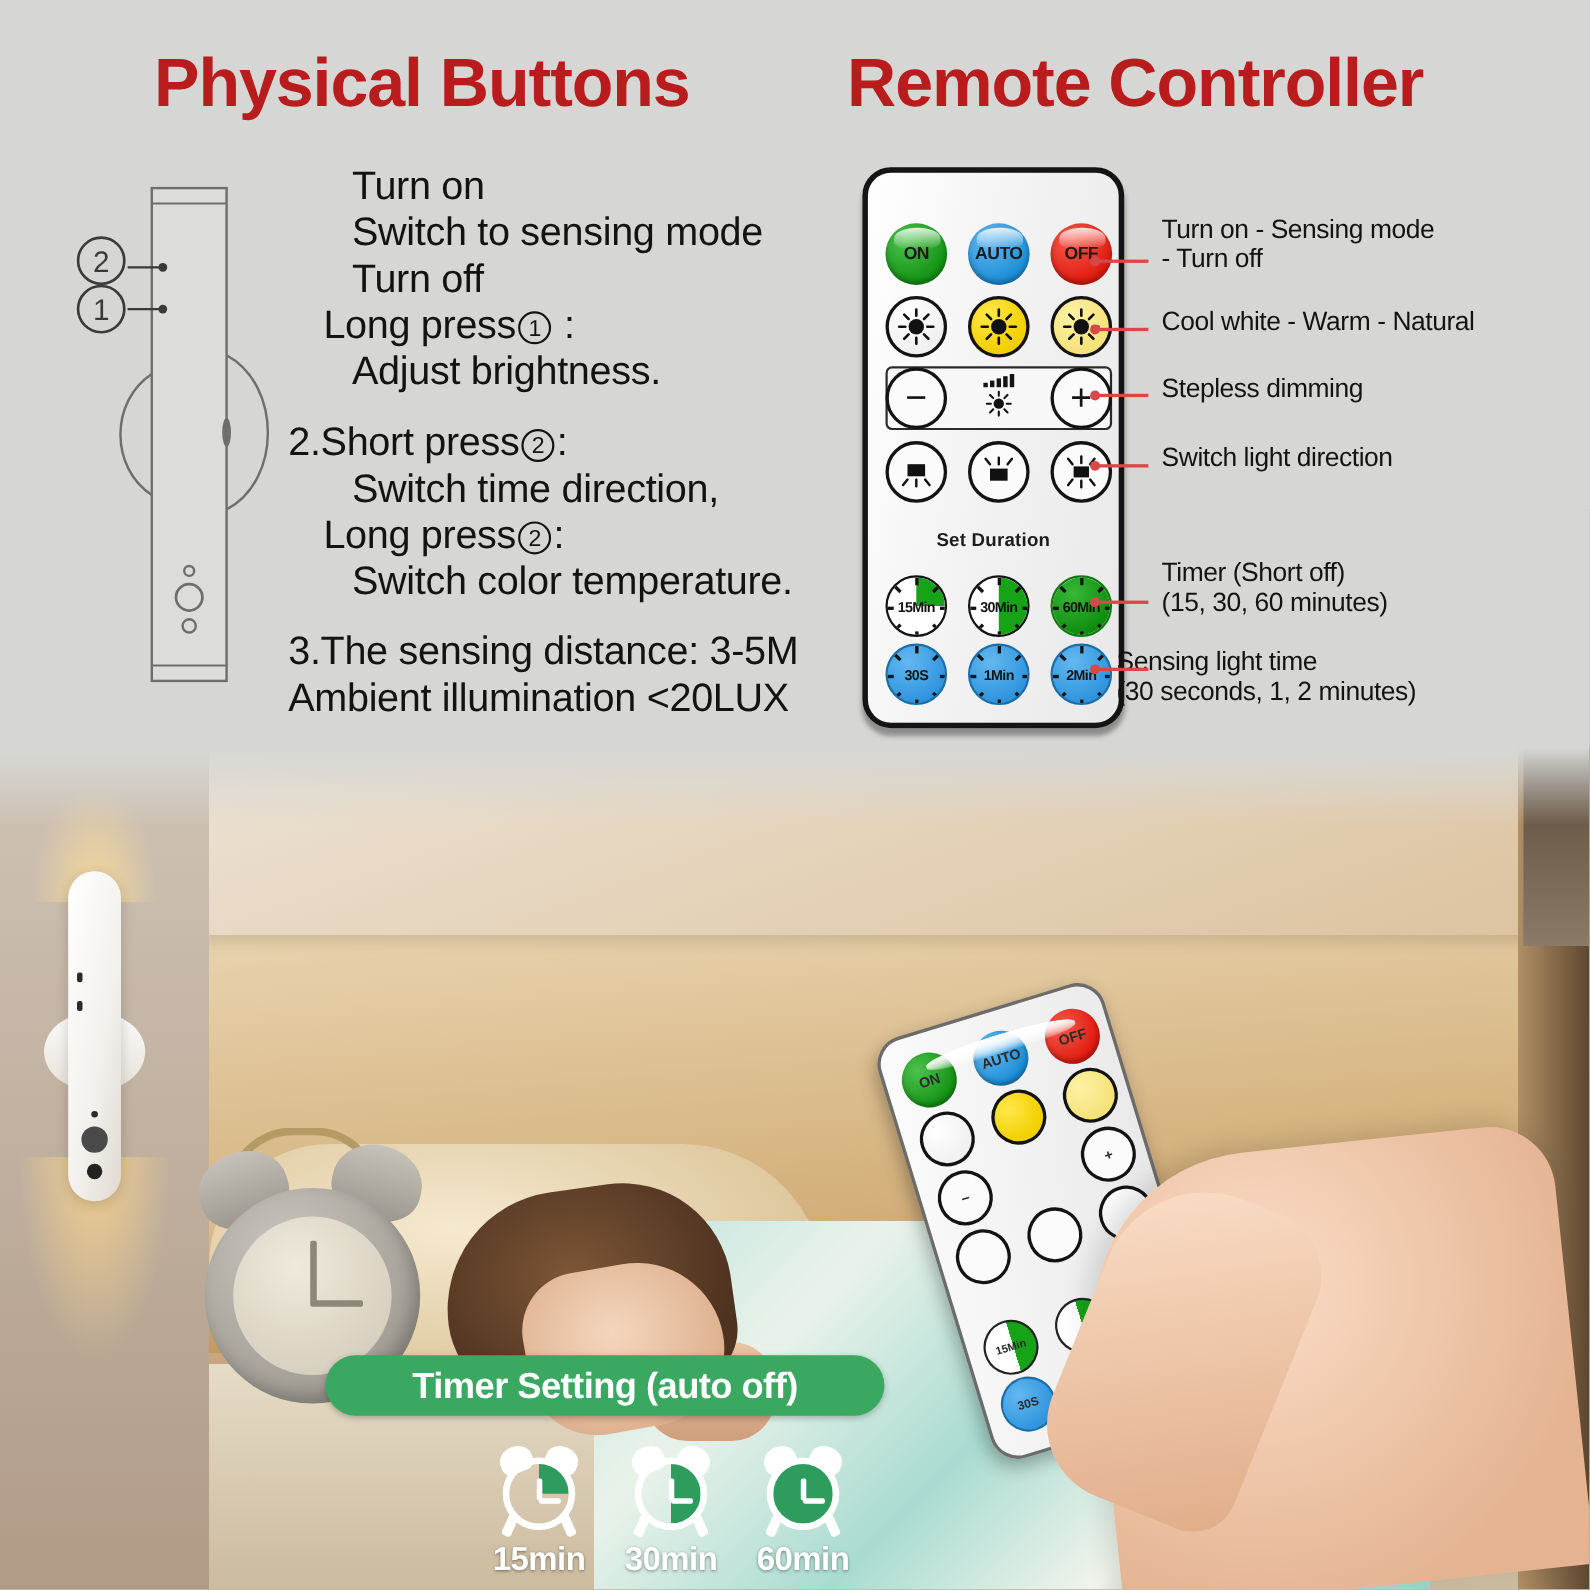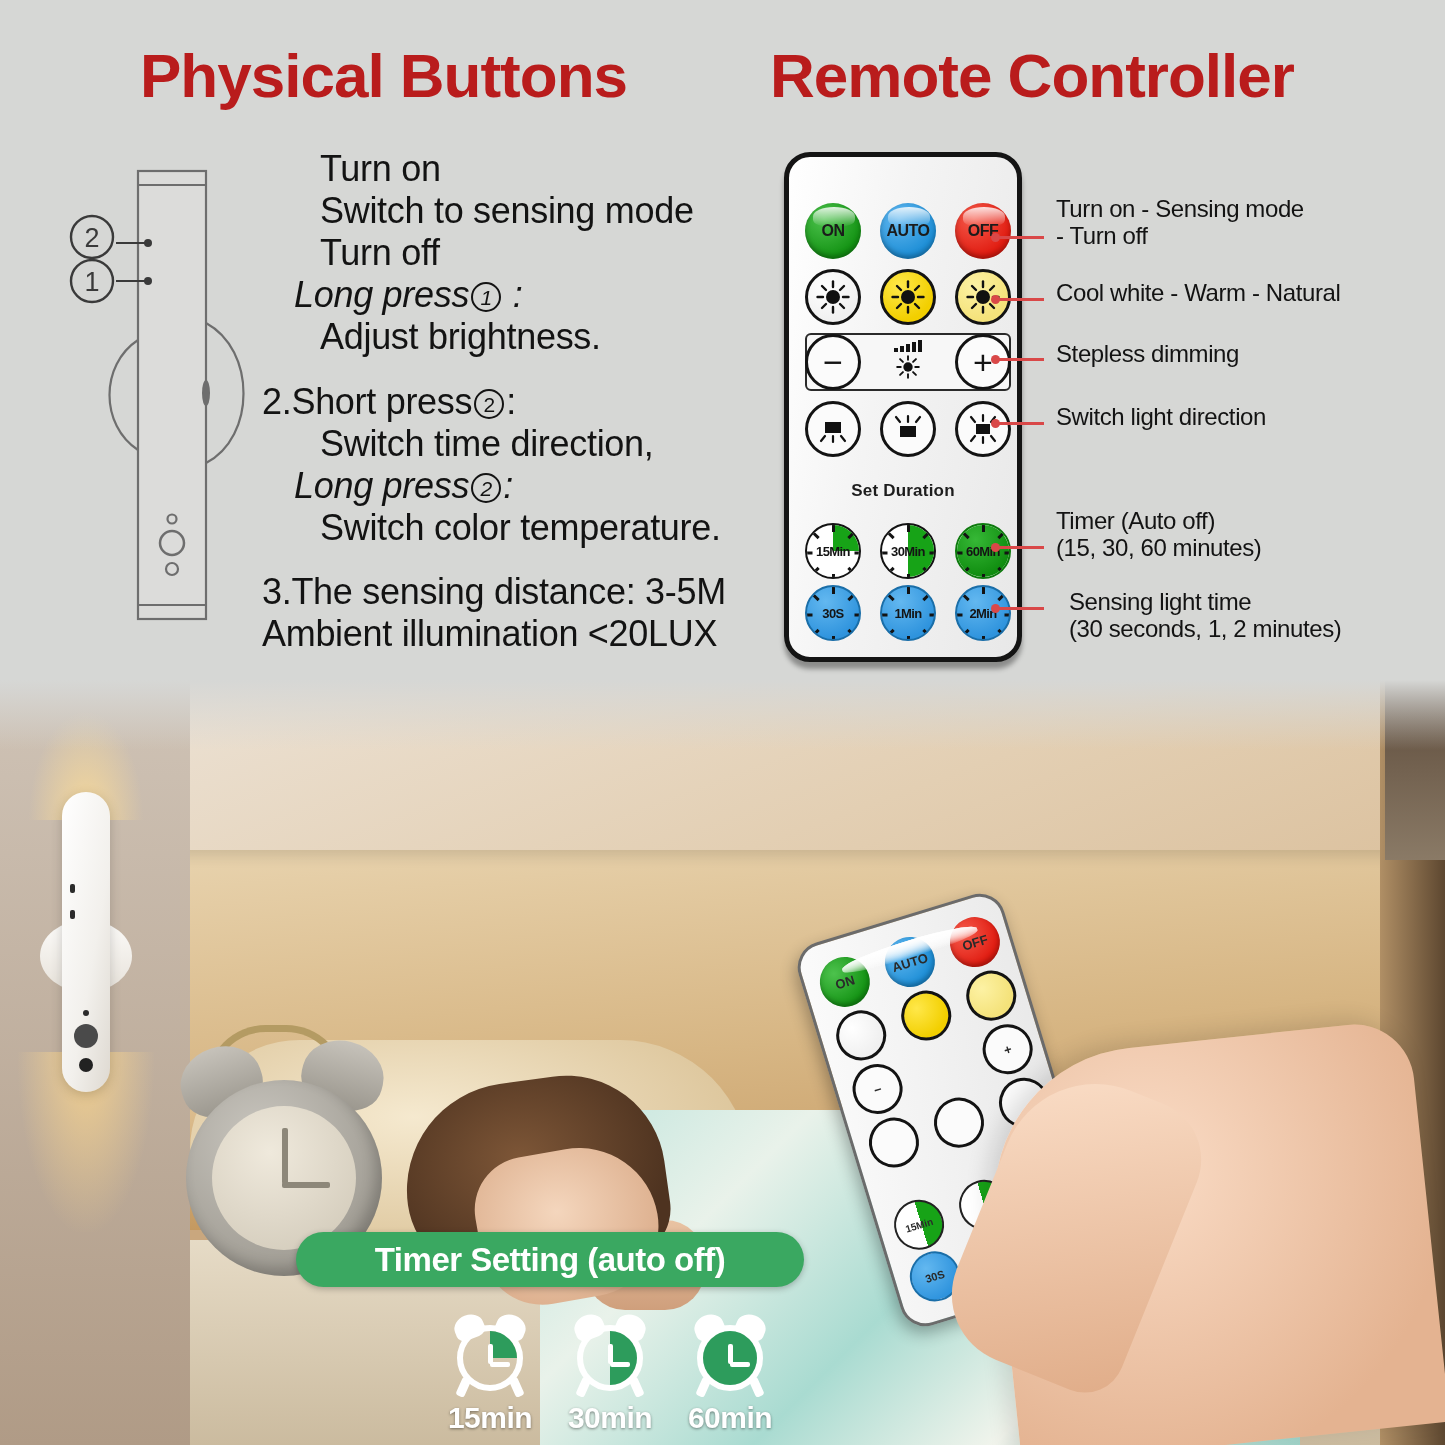--- a/index.html
+++ b/index.html
@@ -31,21 +31,21 @@
   #device-diagram{ position:absolute; left:60px; top:165px; width:240px; height:460px; }
 
   
   #instructions{
     position:absolute; left:262px; top:148px; width:500px;
     color:#131313; font-size:36px; line-height:1.17;
     letter-spacing:-0.3px;
   }
   .ins-line{ white-space:nowrap; }
   .ins-indent{ padding-left:58px; }
-  .ins-indent-sm{ padding-left:32px;font-style:italic; }
+  .ins-indent-sm{ padding-left:32px; }
   .ins-gap{ height:22px; }
   .circ-num{
     display:inline-block; width:30px; height:30px; line-height:28px;
     border:2.2px solid #131313; border-radius:50%;
     text-align:center; font-size:21px; vertical-align:2px;
     margin:0 2px;
   }
 
   
   #remote{
@@ -608,24 +608,24 @@
   <div class="anno" style="left:1056px; top:280px;">
     <div>Cool white - Warm - Natural</div>
   </div>
   <div class="anno" style="left:1056px; top:404px;">
     <div>Switch light direction</div>
   </div>
   <div class="anno" style="left:1056px; top:341px;">
     <div>Stepless dimming</div>
   </div>
   <div class="anno" style="left:1056px; top:508px;">
-    <div>Timer (Auto off)</div>
+    <div>Timer (Short off)</div>
     <div>(15, 30, 60 minutes)</div>
   </div>
-  <div class="anno" style="left:1069px; top:589px;">
+  <div class="anno" style="left:1015px; top:589px;">
     <div>Sensing light time</div>
     <div>(30 seconds, 1,  2 minutes)</div>
   </div>
 </div>
 
 <div id="photo">
   <div class="ph" id="wall-back"></div>
   <div class="ph" id="headboard"></div>
   <div class="ph" id="bedframe"></div>
   <div class="ph" id="mattress"></div>

